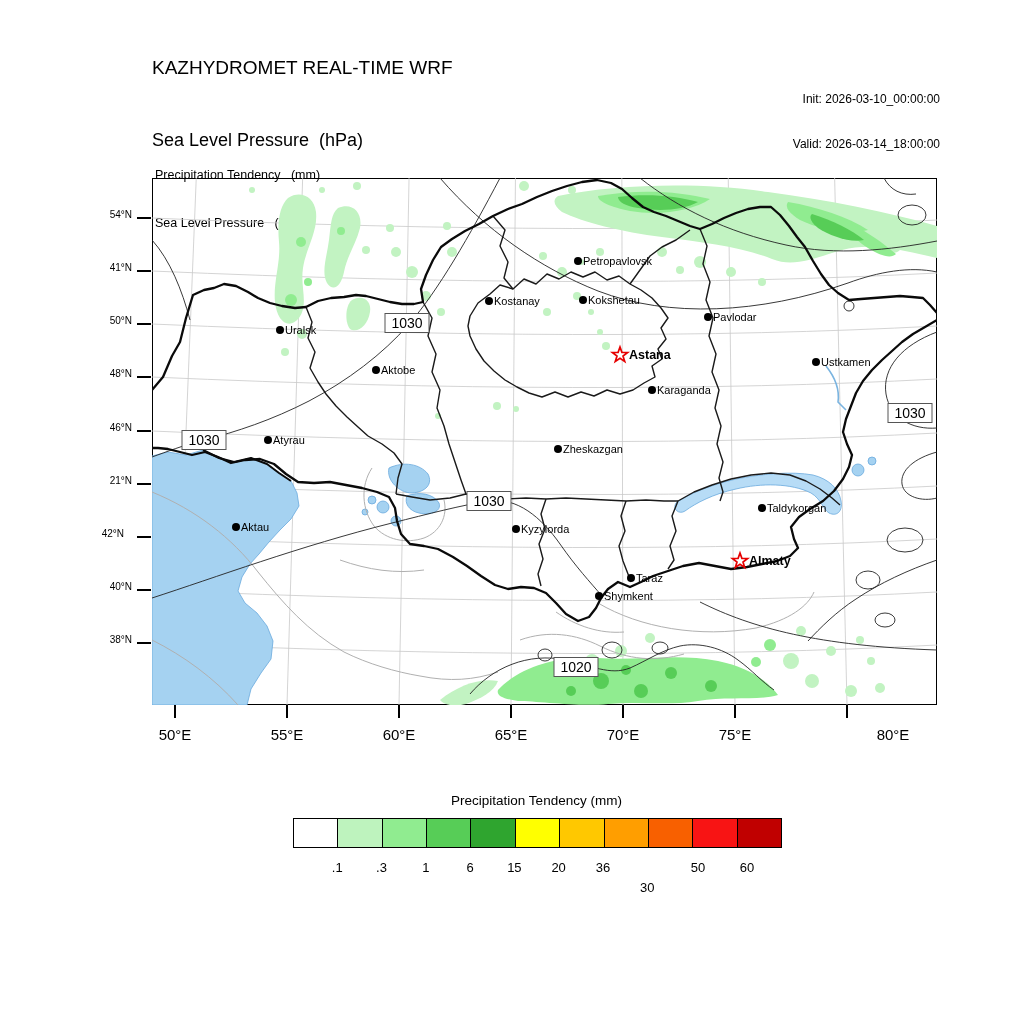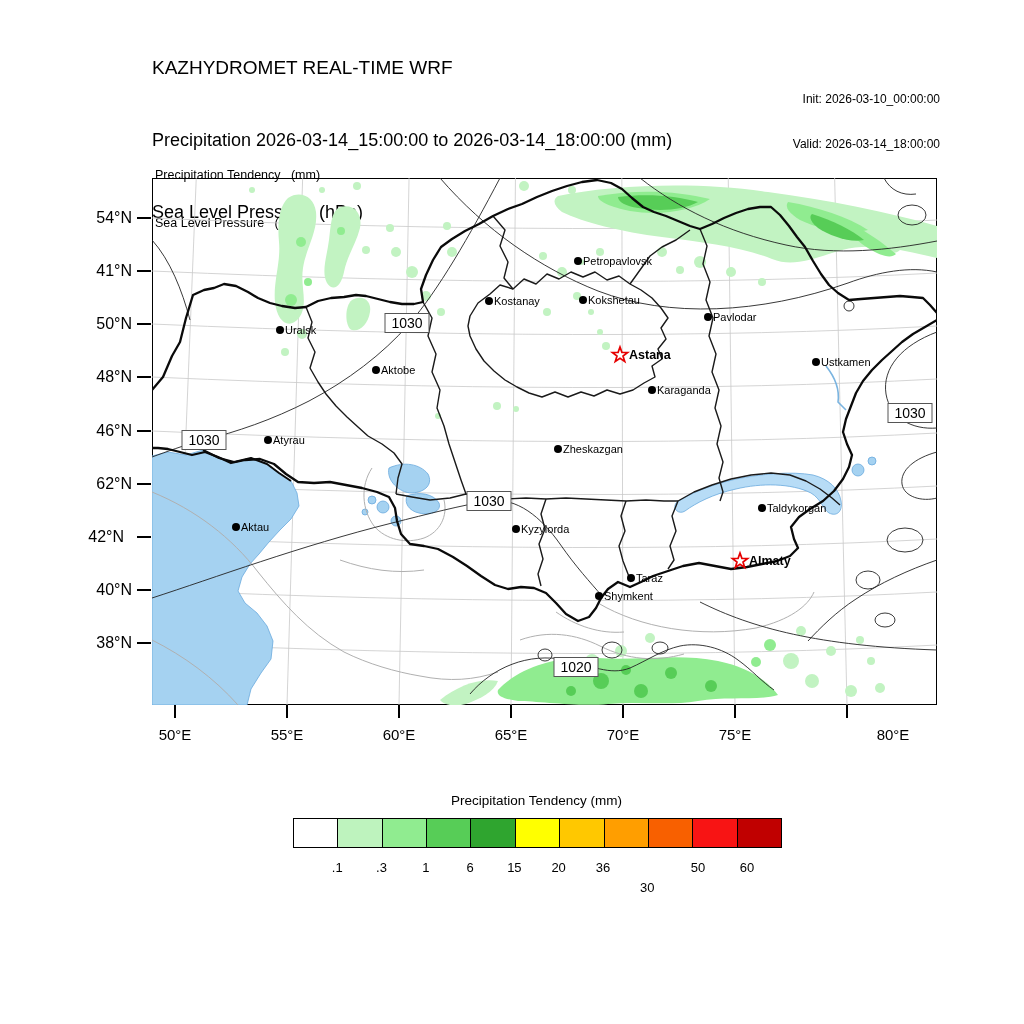--- a/index.html
+++ b/index.html
@@ -5,39 +5,38 @@
   html,body{margin:0;padding:0;background:#ffffff;}
   .page{position:relative;width:1024px;height:1024px;background:#fff;
         font-family:Liberation Sans, sans-serif;color:#000;overflow:hidden;}
   .hdr{position:absolute;left:152px;top:8px;line-height:24px;white-space:pre;}
   .hdr .t1{font-size:19px;}
   .hdr .t2,.hdr .t3{font-size:18px;}
   .initblk{position:absolute;right:84px;top:62px;text-align:right;font-size:12px;line-height:15px;white-space:pre;}
   .maplegend{position:absolute;left:155px;top:135px;font-size:12.5px;line-height:16px;white-space:pre;}
   .mapbox{position:absolute;left:152px;top:178px;width:785px;height:527px;border:1.5px solid #000;box-sizing:border-box;}
   .mapbox svg{position:absolute;left:-1.5px;top:-1.5px;}
-  .lat-label{position:absolute;width:60px;text-align:right;font-size:16px;}
+  .lat-label{position:absolute;width:60px;text-align:right;font-size:10px;}
   .lat-tick{position:absolute;width:14px;height:2px;background:#000;}
   .lon-label{position:absolute;width:60px;text-align:center;font-size:15px;}
   .lon-tick{position:absolute;width:2px;height:13px;background:#000;}
   .cbar-title{position:absolute;left:293px;top:793px;width:487px;text-align:center;font-size:13.5px;}
   .cbar{position:absolute;left:293px;top:818px;width:489px;height:30px;display:flex;}
   .cbar .cell{flex:1 1 0;border:1px solid #000;margin-left:-1px;box-sizing:border-box;}
   .cbar .cell:first-child{margin-left:0;}
   .cbar-ticks{position:absolute;left:293px;top:860px;width:487px;height:16px;font-size:13px;}
   .cbar-ticks span{position:absolute;width:34px;margin-left:-17px;text-align:center;}
 </style>
 </head>
 <body>
 
 <div class="page" id="page">
 
   <div class="hdr">
     <div class="t1">KAZHYDROMET REAL-TIME WRF</div>
-    <div class="t2">Precipitation 2026-03-14_15:00:00 to 2026-03-14_18:00:00 (mm)</div>
     <div class="t3">Sea Level Pressure  (hPa)</div>
   </div>
 
   <div class="initblk">
     <div>Init: 2026-03-10_00:00:00</div>
     <div>Valid: 2026-03-14_18:00:00</div>
   </div>
 
   <div class="maplegend">
     <div>Precipitation Tendency   (mm)</div>
@@ -270,21 +269,21 @@
       <div class="lat-label" style="left: 72px; top: 209px;">54°N</div>
       <div class="lat-tick" style="left: 137px; top: 217px;"></div>
       <div class="lat-label" style="left: 72px; top: 262px;">41°N</div>
       <div class="lat-tick" style="left: 137px; top: 270px;"></div>
       <div class="lat-label" style="left: 72px; top: 315px;">50°N</div>
       <div class="lat-tick" style="left: 137px; top: 323px;"></div>
       <div class="lat-label" style="left: 72px; top: 368px;">48°N</div>
       <div class="lat-tick" style="left: 137px; top: 376px;"></div>
       <div class="lat-label" style="left: 72px; top: 422px; text-align: right;">46°N</div>
       <div class="lat-tick" style="left: 137px; top: 430px;"></div>
-      <div class="lat-label" style="left: 72px; top: 475px;">62°N</div>
+      <div class="lat-label" style="left: 72px; top: 475px;">21°N</div>
       <div class="lat-tick" style="left: 137px; top: 483px;"></div>
       <div class="lat-label" style="left: 64px; top: 528px;">42°N</div>
       <div class="lat-tick" style="left: 137px; top: 536px;"></div>
       <div class="lat-label" style="left: 72px; top: 581px;">40°N</div>
       <div class="lat-tick" style="left: 137px; top: 589px;"></div>
       <div class="lat-label" style="left: 72px; top: 634px;">38°N</div>
       <div class="lat-tick" style="left: 137px; top: 642px;"></div>
     </div>
   <div id="lon-axis">
       <div class="lon-label" style="left: 145px; top: 726px;">50°E</div>

